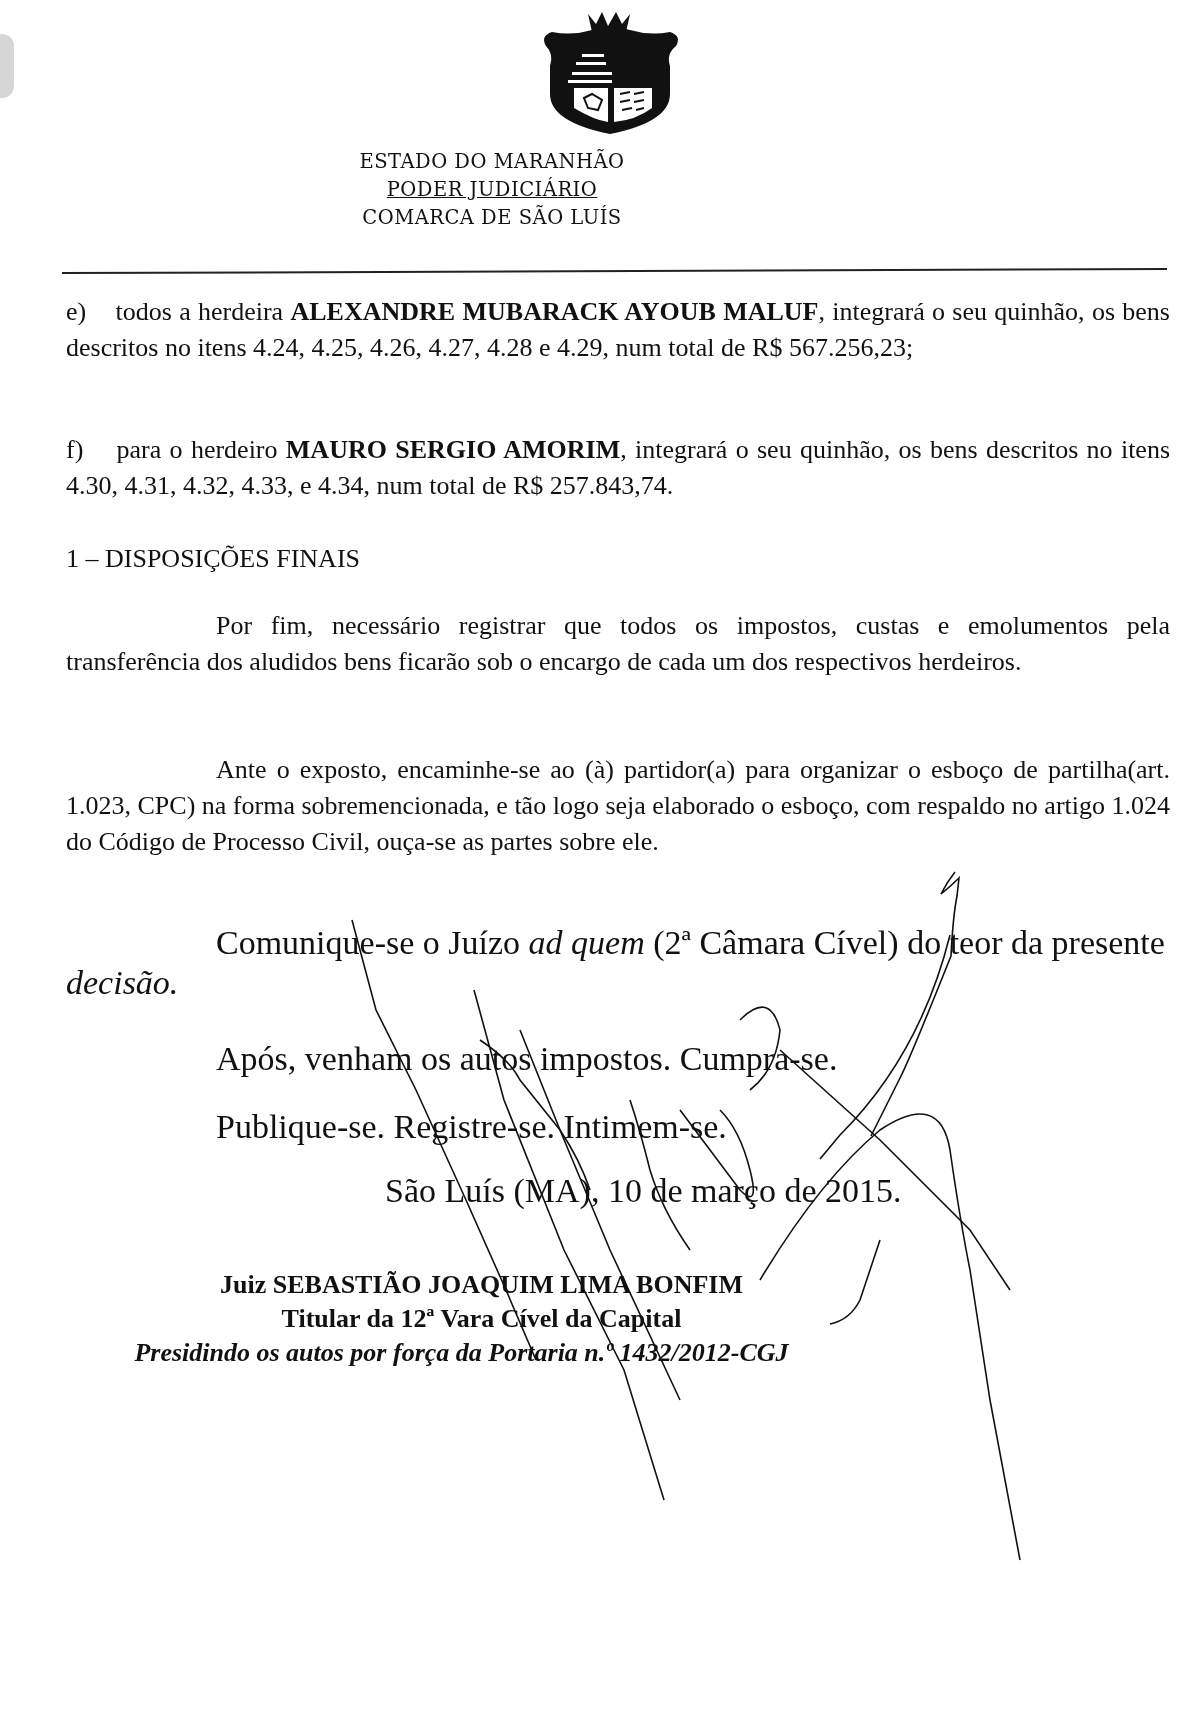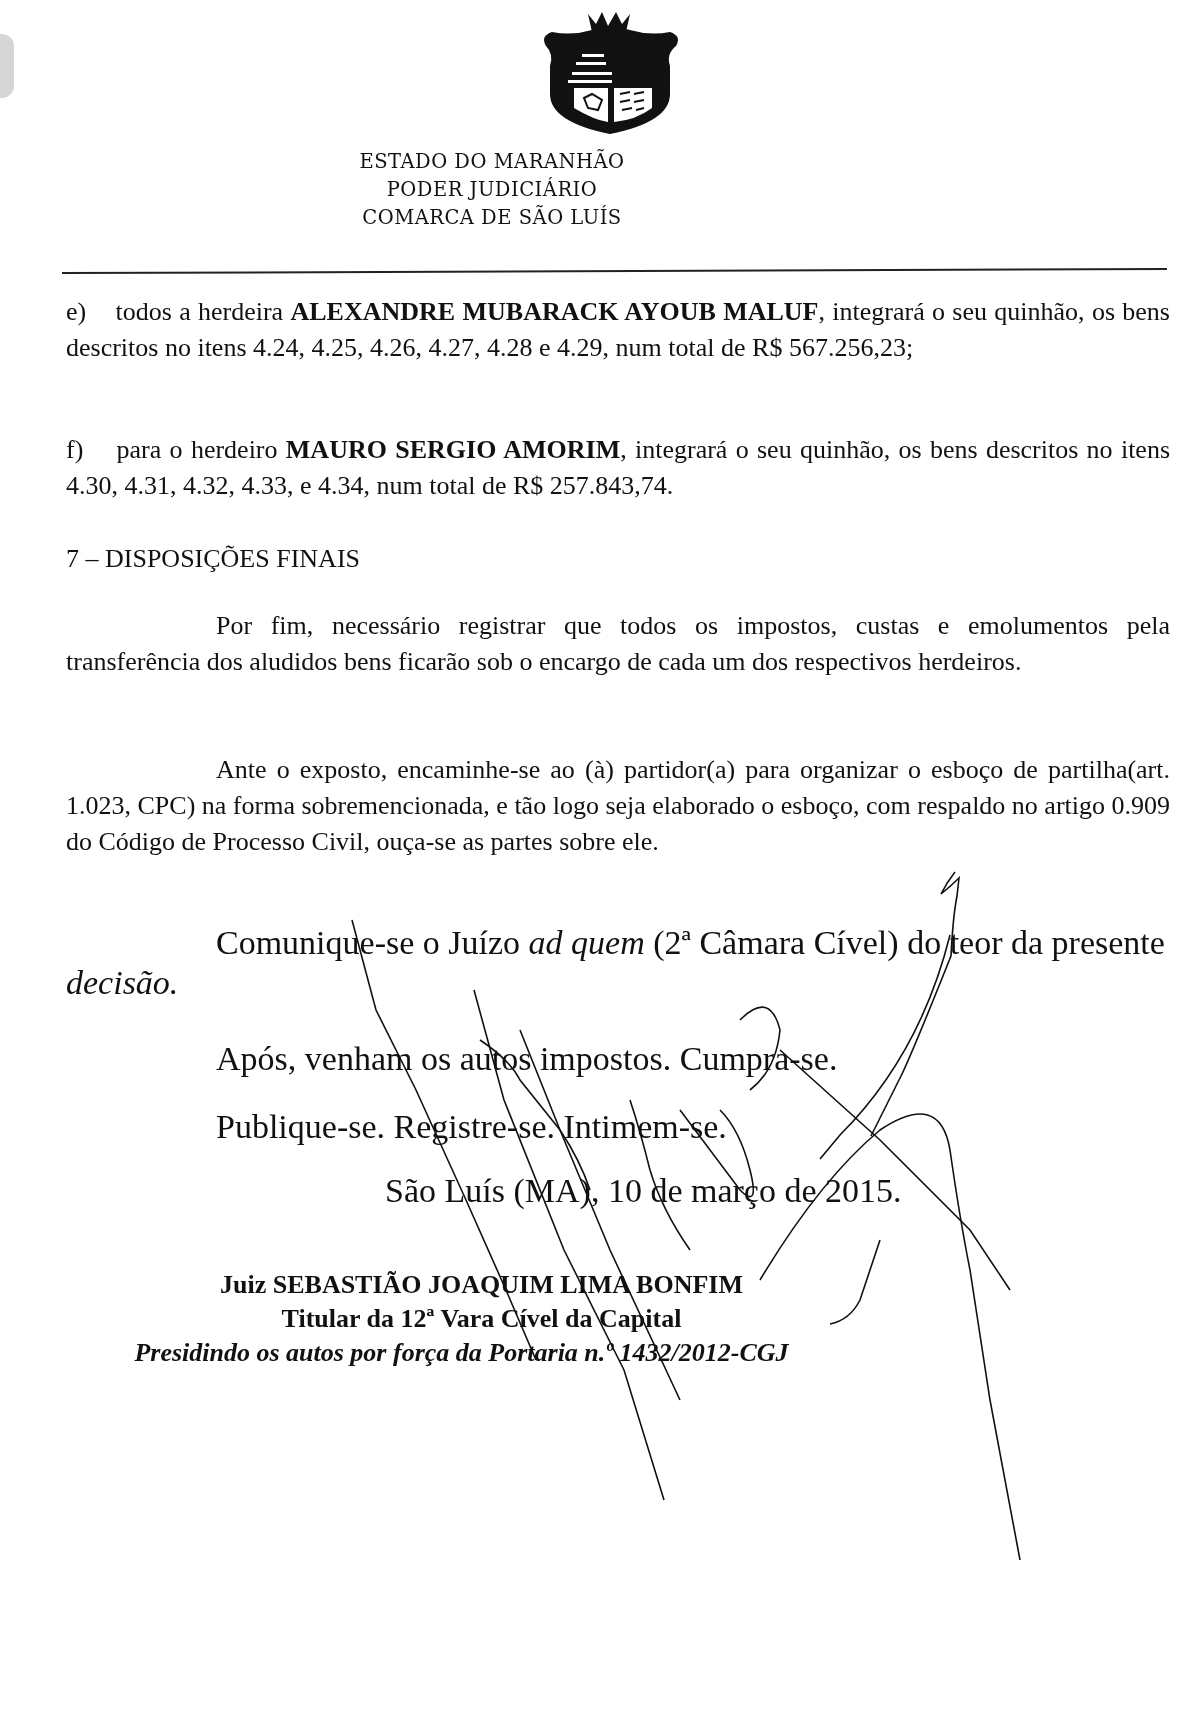--- a/index.html
+++ b/index.html
@@ -10,21 +10,21 @@
     .scan-tab {
       position: absolute; left: -8px; top: 34px; width: 22px; height: 64px;
       background: #d6d6d6; border-radius: 0 12px 12px 0;
     }
     .crest { position: absolute; left: 536px; top: 6px; width: 150px; height: 136px; }
     .header {
       position: absolute; left: 0; width: 984px; text-align: center;
       font-family: "DejaVu Serif", serif; font-size: 19.5px; letter-spacing: 0.5px; line-height: 28px;
     }
     .header.l1 { top: 148px; }
-    .header.l2 { top: 176px; }
+    .header.l2 { top: 176px; text-decoration: underline; }
     .header.l3 { top: 204px; }
     .rule { position: absolute; left: 62px; top: 270px; width: 1105px; height: 2px; background: #222; transform: rotate(-0.22deg); }
 
     .para { position: absolute; left: 66px; width: 1104px; font-size: 26px; line-height: 36px; }
     .para b { font-weight: bold; font-family: "Liberation Serif", serif; }
     .justify { text-align: justify; text-align-last: left; }
     .indent { text-indent: 150px; }
     .sec-title { position: absolute; left: 66px; top: 544px; font-size: 26px; }
 
     .line { position: absolute; font-size: 34px; white-space: nowrap; }
@@ -64,25 +64,25 @@
 <div class="rule"></div>
 
 <div class="para justify" style="top:294px;">
   <span>e)</span>&nbsp;&nbsp;&nbsp;&nbsp;<span>todos  a herdeira </span><b>ALEXANDRE MUBARACK AYOUB MALUF</b><span>, integrará o seu quinhão, os bens descritos no itens 4.24, 4.25, 4.26, 4.27, 4.28 e 4.29, num total de R$ 567.256,23;</span>
 </div>
 
 <div class="para justify" style="top:432px;">
   <span>f)</span>&nbsp;&nbsp;&nbsp;&nbsp;<span>para o herdeiro </span><b>MAURO SERGIO AMORIM</b><span>, integrará o seu quinhão, os bens descritos no itens 4.30, 4.31, 4.32, 4.33, e 4.34, num total de R$ 257.843,74.</span>
 </div>
 
-<div class="sec-title">7 – DISPOSIÇÕES FINAIS</div>
+<div class="sec-title">1 – DISPOSIÇÕES FINAIS</div>
 
 <div class="para justify indent" style="top:608px;">Por fim, necessário registrar que todos os impostos, custas e emolumentos pela transferência dos aludidos bens ficarão sob o encargo de cada um dos respectivos herdeiros.</div>
 
-<div class="para justify indent" style="top:752px;">Ante o exposto, encaminhe-se ao (à) partidor(a) para organizar o esboço de partilha(art. 1.023, CPC) na forma sobremencionada, e tão logo seja elaborado o esboço, com respaldo no artigo 0.909 do Código de Processo Civil, ouça-se as partes sobre ele.</div>
+<div class="para justify indent" style="top:752px;">Ante o exposto, encaminhe-se ao (à) partidor(a) para organizar o esboço de partilha(art. 1.023, CPC) na forma sobremencionada, e tão logo seja elaborado o esboço, com respaldo no artigo 1.024 do Código de Processo Civil, ouça-se as partes sobre ele.</div>
 
 <div class="line" style="left:216px; top:924px; width:950px; display:flex; justify-content:space-between;">
   <span><span>Comunique-se o Juízo </span><i>ad quem</i><span> (2ª Câmara Cível) do teor da presente</span></span>
 </div>
 <div class="line" style="left:66px; top:964px;font-style:italic;">decisão.</div>
 
 <div class="line" style="left:216px; top:1040px;">Após, venham os autos impostos. Cumpra-se.</div>
 <div class="line" style="left:216px; top:1108px;">Publique-se. Registre-se. Intimem-se.</div>
 <div class="line" style="left:385px; top:1172px;">São Luís (MA), 10 de março de 2015.</div>
 

